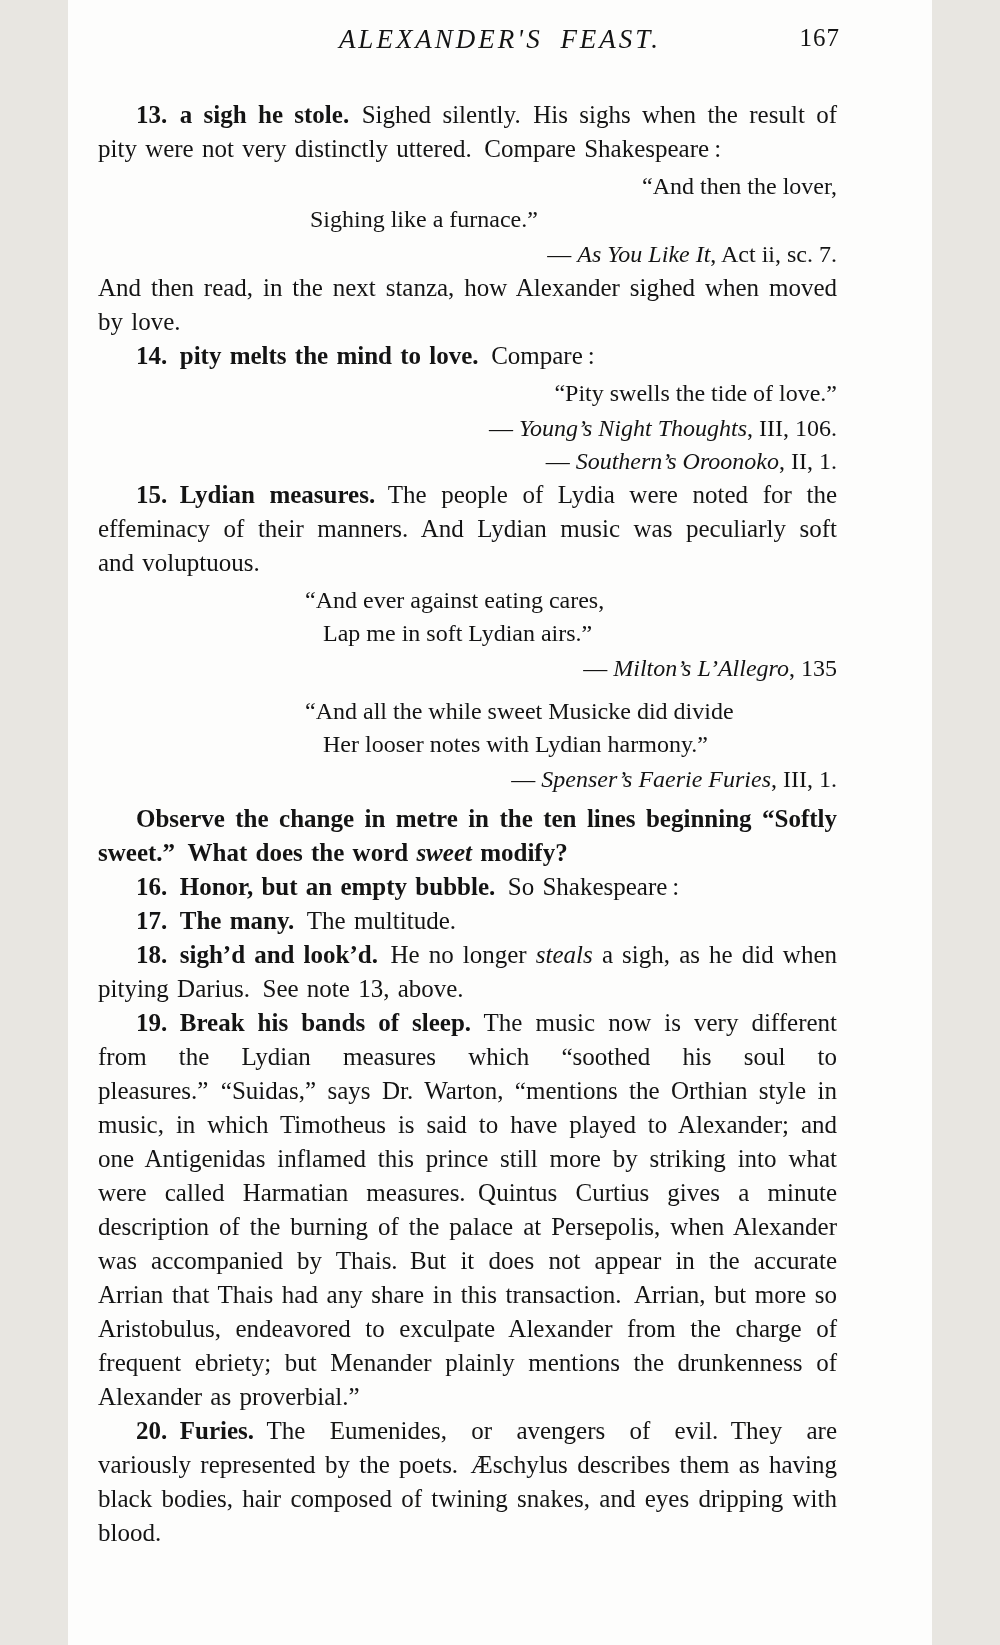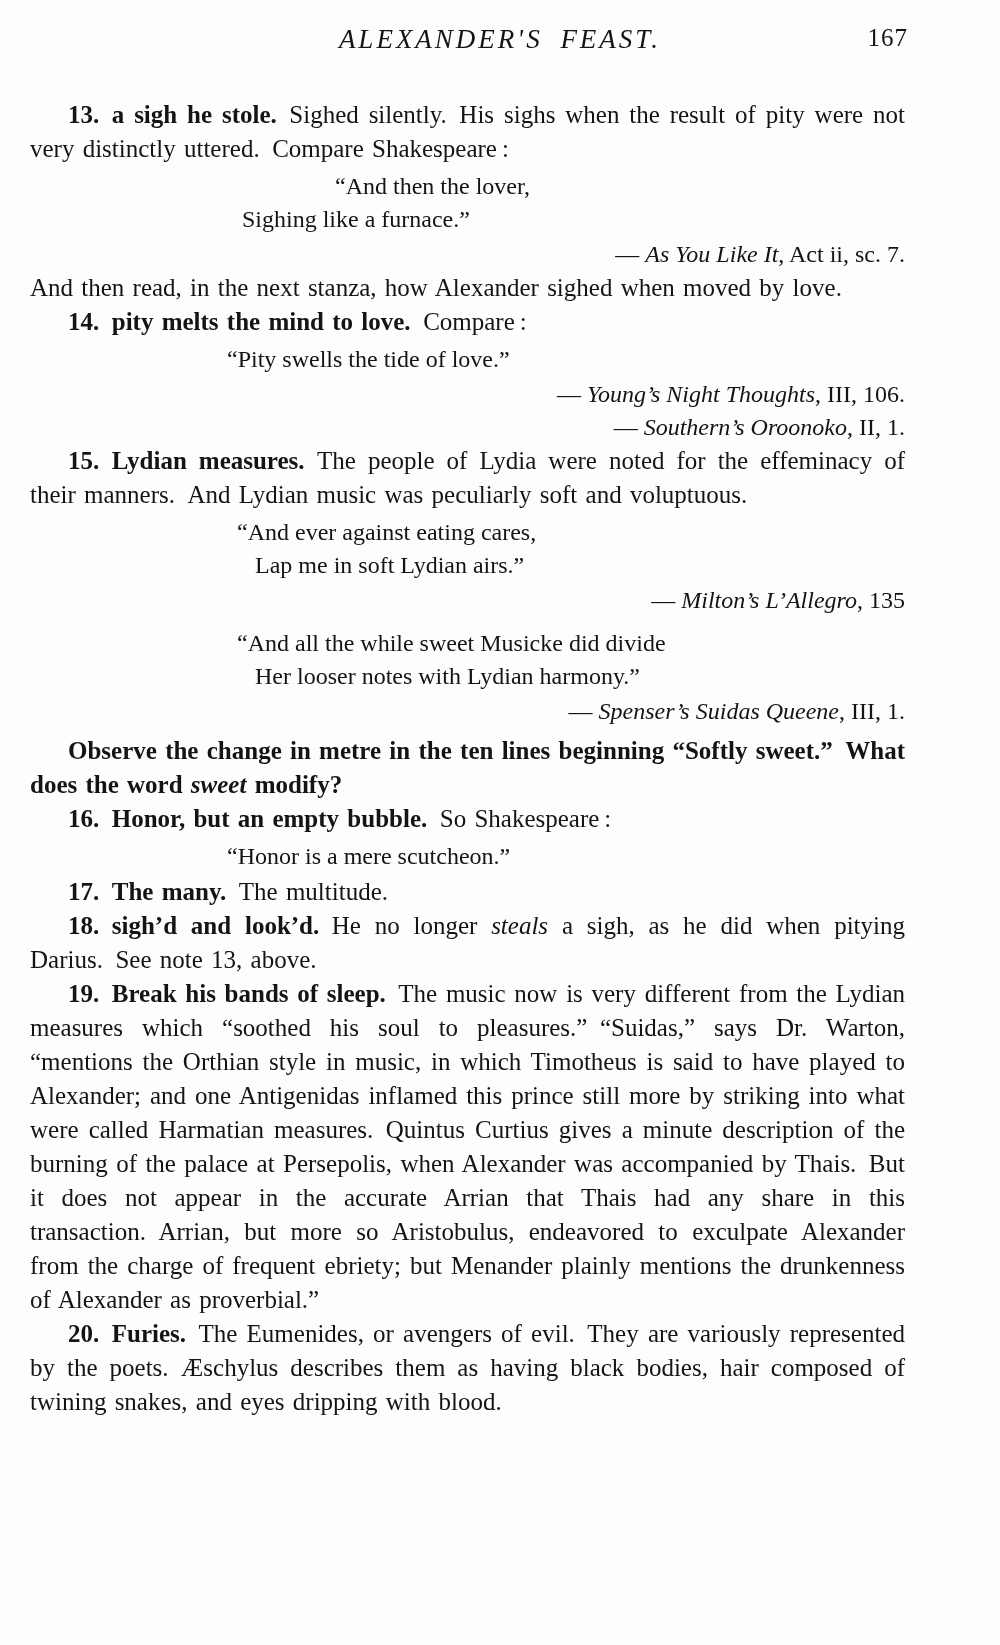--- a/index.html
+++ b/index.html
@@ -1,18 +1,18 @@
 <!DOCTYPE html>
 <html><head>
 <meta charset="utf-8">
 <style>
   html,body{margin:0;padding:0;background:#e8e6e1;}
   .page{
     position:relative;
-    width:1000px;height:1645px;
+    width:864px;height:1645px;
     margin:0 auto;
     background:#fdfdfc;
     color:#141414;
     font-family:"Liberation Serif", serif;
     overflow:hidden;
   }
   .header{position:relative;padding-top:24px;height:34px;}
   .running-title{
     text-align:center;
     font-style:italic;
@@ -28,23 +28,23 @@
     text-align:justify;
     word-spacing:2px;
     margin:0;
   }
   .indent{text-indent:38px;}
   .b{font-weight:bold;}
   .i{font-style:italic;}
   .verse{font-size:24px;line-height:33px;margin:4px 0 2px;}
   .vline{white-space:nowrap;}
   .cite{font-size:24px;line-height:33px;text-align:right;margin:0;}
-  .v-a{padding-left:305px;}
+  .v-a{padding-left:305px;text-align:right;}
   .v-b{padding-left:212px;}
-  .v-c{padding-left:197px;}
+  .v-c{padding-left:197px;text-align:right;}
   .v-d{padding-left:207px;}
   .v-e{padding-left:225px;}
   .mt10{margin-top:10px;}
   .mt6{margin-top:6px;font-weight:bold;}
 </style>
 </head>
 <body>
 
 <div class="page">
 
@@ -79,29 +79,26 @@
     <div class="verse">
       <div class="vline v-d">“And ever against eating cares,</div>
       <div class="vline v-e">Lap me in soft Lydian airs.”</div>
     </div>
     <div class="cite"><span>— </span><span class="i">Milton’s L’Allegro</span><span>, 135</span></div>
 
     <div class="verse mt10">
       <div class="vline v-d">“And all the while sweet Musicke did divide</div>
       <div class="vline v-e">Her looser notes with Lydian harmony.”</div>
     </div>
-    <div class="cite"><span>— </span><span class="i">Spenser’s Suidas Queene</span><span>, III, 1.</span></div>
+    <div class="cite"><span>— </span><span class="i">Spenser’s Faerie Furies</span><span>, III, 1.</span></div>
 
     <p class="prose indent mt6"><span>Observe the change in metre in the ten lines beginning “Softly sweet.” What does the word </span><span class="i">sweet</span><span> modify?</span></p>
 
     <p class="prose indent"><span class="b">16.</span><span class="b"> Honor, but an empty bubble.</span><span> So Shakespeare :</span></p>
 
-    <div class="verse">
-      <div class="vline v-c">“Honor is a mere scutcheon.”</div>
-    </div>
 
     <p class="prose indent"><span class="b">17.</span><span class="b"> The many.</span><span> The multitude.</span></p>
 
     <p class="prose indent"><span class="b">18.</span><span class="b"> sigh’d and look’d.</span><span> He no longer </span><span class="i">steals</span><span> a sigh, as he did when pitying Darius. See note 13, above.</span></p>
 
     <p class="prose indent"><span class="b">19.</span><span class="b"> Break his bands of sleep.</span><span> The music now is very different from the Lydian measures which “soothed his soul to pleasures.” “Suidas,” says Dr. Warton, “mentions the Orthian style in music, in which Timotheus is said to have played to Alexander; and one Antigenidas inflamed this prince still more by striking into what were called Harmatian measures. Quintus Curtius gives a minute description of the burning of the palace at Persepolis, when Alexander was accompanied by Thais. But it does not appear in the accurate Arrian that Thais had any share in this transaction. Arrian, but more so Aristobulus, endeavored to exculpate Alexander from the charge of frequent ebriety; but Menander plainly mentions the drunkenness of Alexander as proverbial.”</span></p>
 
     <p class="prose indent"><span class="b">20.</span><span class="b"> Furies.</span><span> The Eumenides, or avengers of evil. They are variously represented by the poets. Æschylus describes them as having black bodies, hair composed of twining snakes, and eyes dripping with blood.</span></p>
 
   </div>

